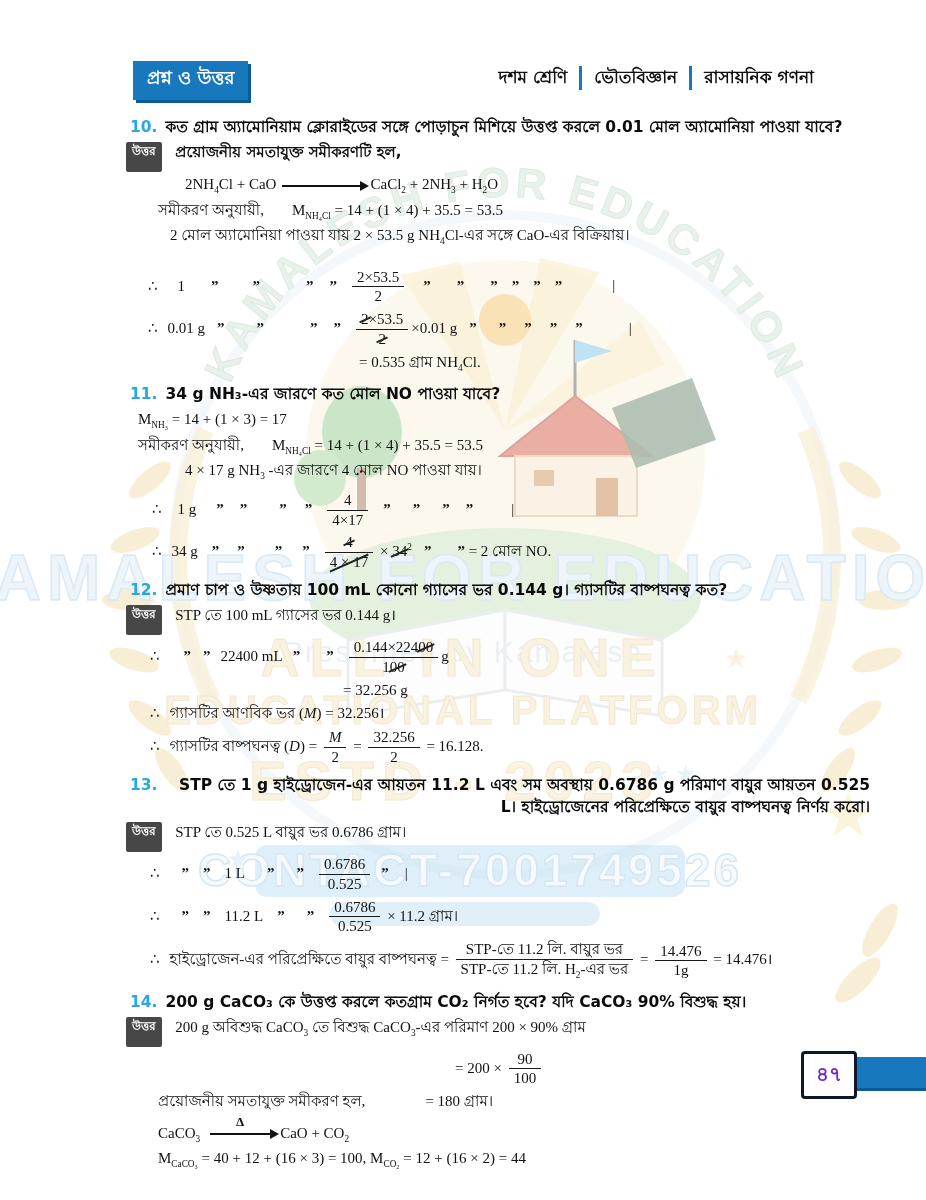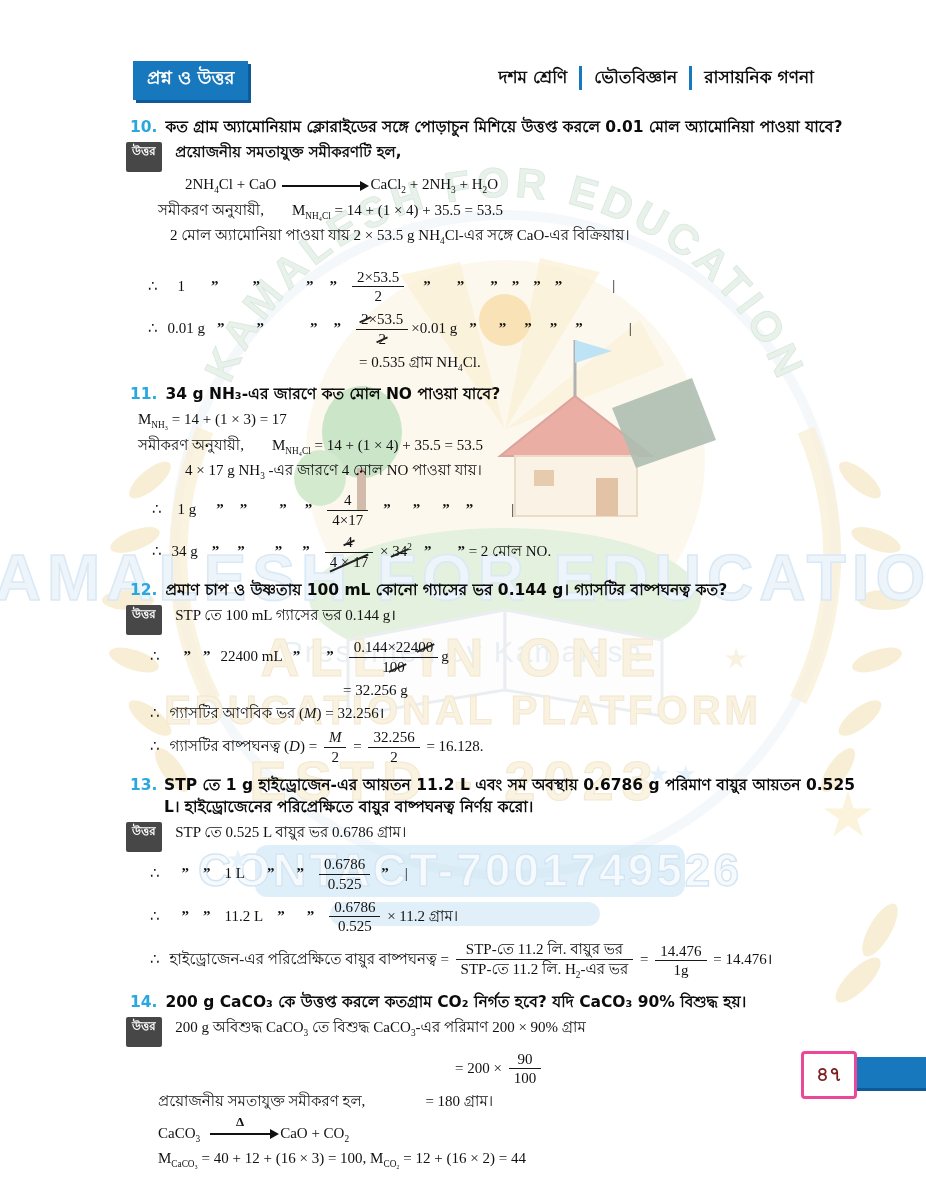--- a/index.html
+++ b/index.html
@@ -12,21 +12,21 @@
              font-family:"DejaVu Sans","Liberation Sans",sans-serif;font-weight:bold;font-size:18px;
              padding:3px 14px 5px;box-shadow:3px 3px 0 #0d5causd;box-shadow:3px 3px 0 #0d5c99;}
   .hdr-right{position:absolute;right:112px;top:64px;z-index:2;display:flex;align-items:center;gap:12px;
              font-family:"DejaVu Sans","Liberation Sans",sans-serif;font-weight:bold;font-size:17px;color:#101010;}
   .hdr-sep{width:3px;height:24px;background:#1878BE;}
   
   .content{position:absolute;left:130px;top:116px;width:740px;z-index:1;font-size:15px;line-height:1.45;}
   .qline{display:flex;gap:8px;font-weight:bold;font-size:15.5px;margin-bottom:4px;
          font-family:"DejaVu Sans","Liberation Sans",sans-serif;}
   .qnum{color:#2AA7DF;min-width:26px;}
-  .qtext{color:#0b0b0b;}
+  .qtext{color:#0b0b0b;text-align:right;}
   .ln{margin:2px 0;min-height:21px;}
   .ans-badge{display:inline-block;background:#474747;color:#fff;font-size:11.5px;font-weight:bold;
              font-family:"DejaVu Sans","Liberation Sans",sans-serif;padding:1px 6px 12px;border-radius:2px;
              margin-right:10px;margin-left:-4px;vertical-align:2px;}
   .bnb{font-weight:bold;font-family:"DejaVu Sans","Liberation Sans",sans-serif;}
   sub{font-size:.62em;} sup{font-size:.62em;}
   .dq{font-weight:bold;}
   .sp{display:inline-block;height:1px;}
   .bar{margin-left:6px;}
   .frac{display:inline-block;text-align:center;vertical-align:middle;margin:1px 3px;line-height:1.25;}
@@ -35,23 +35,23 @@
   .st{position:relative;display:inline-block;}
   .st::after{content:"";position:absolute;left:-2px;right:-2px;top:48%;height:1.6px;background:#222;
              transform:rotate(-24deg);}
   .arrow{display:inline-block;position:relative;height:2px;background:#111;vertical-align:middle;margin:0 10px 0 6px;}
   .arrow::after{content:"";position:absolute;right:-9px;top:-4px;width:0;height:0;
                 border-left:9px solid #111;border-top:5px solid transparent;border-bottom:5px solid transparent;}
   .delta{position:absolute;left:50%;transform:translateX(-50%);top:-20px;font-size:13px;font-weight:bold;background:none;}
   
   .footer{position:absolute;left:801px;right:0;top:1051px;height:50px;z-index:2;}
   .pg-bar{position:absolute;left:46px;right:0;top:6px;height:31px;background:#1878BE;box-shadow:0 3px 0 #0d5c99;}
-  .pg-box{position:absolute;left:0;top:0;width:50px;height:42px;background:#fff;border:3px solid #ec4899;
+  .pg-box{position:absolute;left:0;top:0;width:50px;height:42px;background:#fff;border:3px solid #0f172a;
           border-radius:4px;display:flex;align-items:center;justify-content:center;
-          font-family:"DejaVu Sans","Liberation Sans",sans-serif;font-weight:bold;font-size:20px;color:#7f1d1d;}
+          font-family:"DejaVu Sans","Liberation Sans",sans-serif;font-weight:bold;font-size:20px;color:#6d28d9;}
 </style>
 </head>
 <body>
 
 <div class="page">
 
   <svg class="wm" width="926" height="1200" viewBox="0 0 926 1200">
     <circle cx="505" cy="545" r="330" fill="none" stroke="#EDF2F6" stroke-width="10"></circle>
     <path d="M 212 700 A 318 318 0 0 1 205 430" fill="none" stroke="#F3E2B6" stroke-width="18" opacity=".85"></path>
     <path d="M 798 700 A 318 318 0 0 0 806 430" fill="none" stroke="#F3E2B6" stroke-width="18" opacity=".85"></path>

